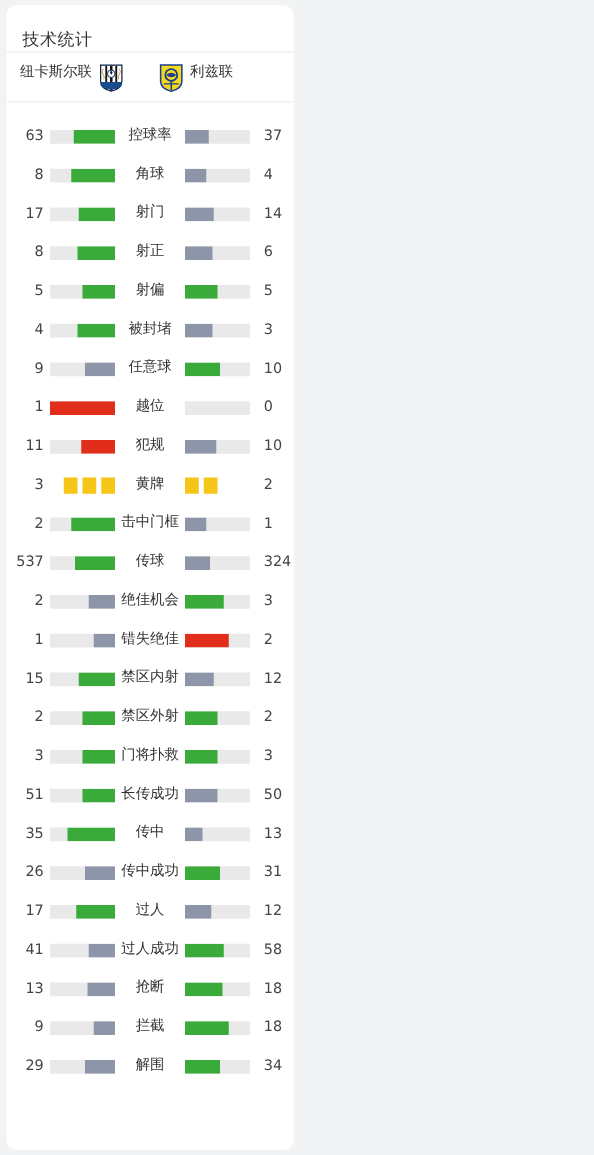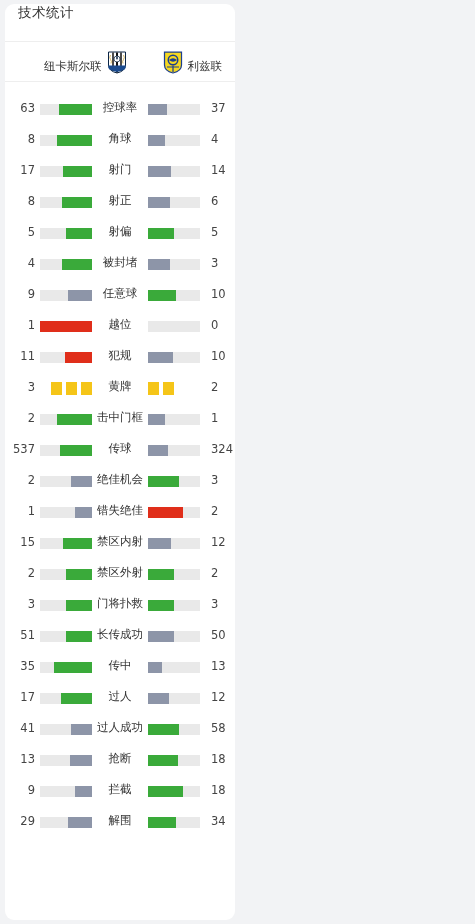--- a/index.html
+++ b/index.html
@@ -11,33 +11,33 @@
   #card {
     position: absolute;
     left: 5px; top: 4px;
     width: 230px; height: 916px;
     background: #ffffff;
     border-radius: 9px;
     overflow: hidden;
   }
   #title-bar {
     height: 38px;
-    display: flex; align-items: flex-start;
+    display: flex; align-items: flex-end;
     padding-left: 13px;
     border-bottom: 1px solid #eeeeee;
   }
   #title-text { font-size: 13.5px; color: #333333; letter-spacing: .5px; }
 
   #teams {
     height: 40px;
     display: flex; align-items: center;
     border-bottom: 1px solid #eeeeee;
     padding: 0 8px;
   }
-  .team { display: flex; align-items: flex-end; gap: 4px; margin-left: 28px; }
+  .team { display: flex; align-items: flex-start; gap: 4px; }
   .team-home { width: 50%; justify-content: flex-start; padding-left: 3px; }
   .team-away { width: 50%; justify-content: flex-start; padding-left: 6px; }
   .team-name { font-size: 11.5px; color: #333; white-space: nowrap; }
   .crest { width: 22px; height: 24px; flex: 0 0 auto; display: block; }
 
   #rows { padding-top: 2px; }
   .row {
     position: relative;
     height: 31px;
     display: flex; align-items: flex-end;
@@ -394,20 +394,35 @@
         </div>
         <span class="label">传中</span>
         <div class="track-wrap">
           <div class="track">
             <div class="fill fill-right" style="width: 27%; background: rgb(141, 149, 168);"></div>
           </div>
         </div>
         <span class="val val-right">13</span>
       </div>
       <div class="row">
+        <span class="val">26</span>
+        <div class="track-wrap">
+          <div class="track">
+            <div class="fill fill-left" style="width: 46%; background: rgb(141, 149, 168);"></div>
+          </div>
+        </div>
+        <span class="label">传中成功</span>
+        <div class="track-wrap">
+          <div class="track">
+            <div class="fill fill-right" style="width: 54%; background: rgb(58, 170, 58);"></div>
+          </div>
+        </div>
+        <span class="val val-right">31</span>
+      </div>
+      <div class="row">
         <span class="val">17</span>
         <div class="track-wrap">
           <div class="track">
             <div class="fill fill-left" style="width: 59%; background: rgb(58, 170, 58);"></div>
           </div>
         </div>
         <span class="label">过人</span>
         <div class="track-wrap">
           <div class="track">
             <div class="fill fill-right" style="width: 41%; background: rgb(141, 149, 168);"></div>

